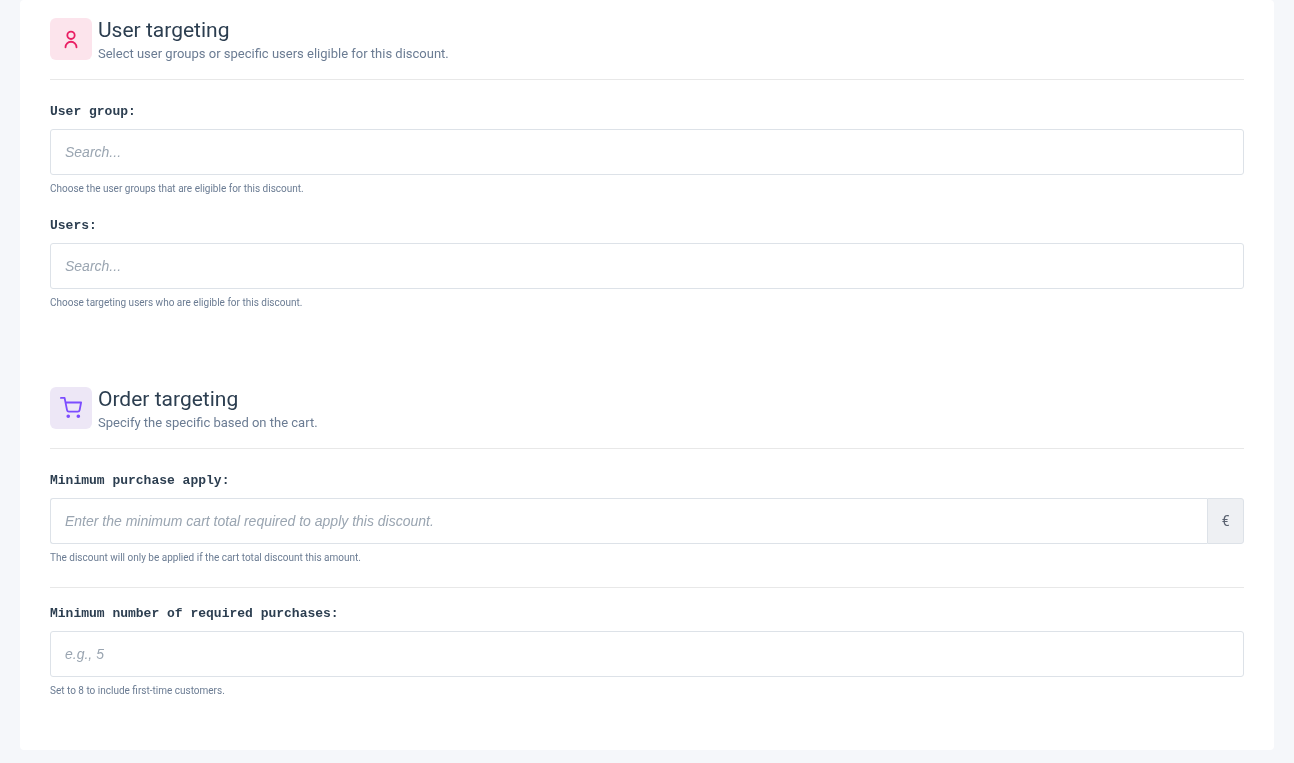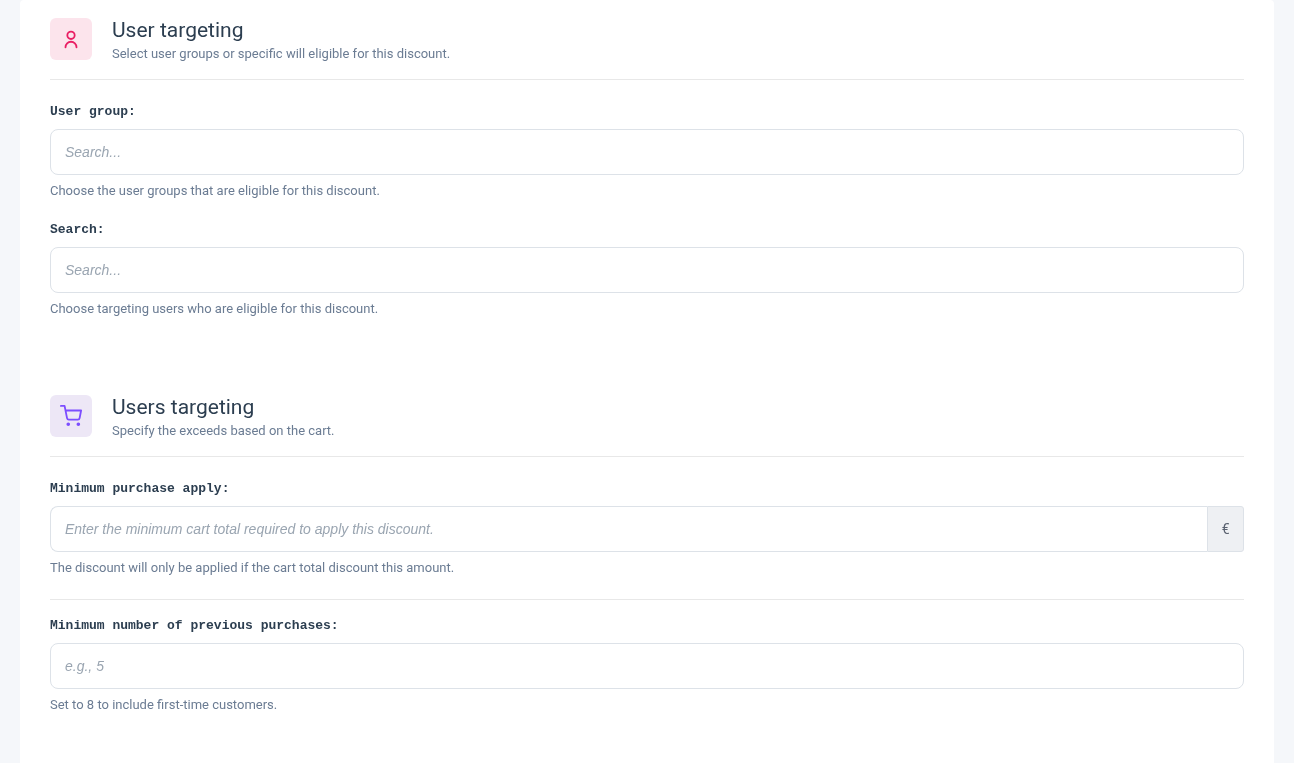--- a/index.html
+++ b/index.html
@@ -19,21 +19,21 @@
       padding: 0 30px 30px 30px;
       max-width: 1254px;
       margin: 0 auto;
     }
     .section {
       padding-top: 18px;
     }
     .section-header {
       display: flex;
       align-items: flex-start;
-      gap: 20px;
+      gap: 6px;
       padding-bottom: 18px;
       border-bottom: 1px solid #e8e8e8;
       margin-bottom: 24px;
     }
     .icon-box {
       width: 42px;
       height: 42px;
       border-radius: 6px;
       display: flex;
       align-items: center;
@@ -69,21 +69,21 @@
       font-weight: 600;
       color: #2c3e50;
       margin-bottom: 10px;
       font-family: Liberation Mono, monospace;
     }
     .form-input {
       width: 100%;
       height: 46px;
       padding: 0 14px;
       border: 1px solid #dde2e8;
-      border-radius: 8px;
+      border-radius: 3px;
       font-size: 14px;
       color: #333;
       font-style: italic;
       background-color: #fff;
     }
     .form-input::placeholder {
       color: #9aa5b1;
       font-style: italic;
     }
     .input-group {
@@ -101,21 +101,21 @@
       justify-content: center;
       width: 38px;
       background-color: #eef0f3;
       border: 1px solid #dde2e8;
       border-top-right-radius: 3px;
       border-bottom-right-radius: 3px;
       font-size: 14px;
       color: #5a6270;
     }
     .form-help {
-      font-size: 13px;
+      font-size: 10px;
       color: #6b7c93;
       margin-top: 8px;
     }
     .divider {
       border: none;
       border-top: 1px solid #e8e8e8;
       margin: 18px 0;
     }
     .section-gap {
       height: 55px;
@@ -129,65 +129,65 @@
   <div class="section">
     <div class="section-header">
       <div class="icon-box pink">
         <svg viewBox="0 0 24 24" fill="none" stroke="#e91e63" stroke-width="2" stroke-linecap="round" stroke-linejoin="round">
           <circle cx="12" cy="8" r="4"></circle>
           <path d="M6 21c0-3.3 2.7-6 6-6s6 2.7 6 6"></path>
         </svg>
       </div>
       <div>
         <h2 class="section-title">User targeting</h2>
-        <p class="section-subtitle">Select user groups or specific will eligible for this discount.</p>
+        <p class="section-subtitle">Select user groups or specific users eligible for this discount.</p>
       </div>
     </div>
 
     <div class="form-group">
       <label class="form-label">User group:</label>
       <input type="text" class="form-input" placeholder="Search..." style="">
       <p class="form-help">Choose the user groups that are eligible for this discount.</p>
     </div>
 
     <div class="form-group">
-      <label class="form-label">Search:</label>
+      <label class="form-label">Users:</label>
       <input type="text" class="form-input" placeholder="Search..." style="">
       <p class="form-help">Choose targeting users who are eligible for this discount.</p>
     </div>
   </div>
 
   <div class="section-gap"></div>
 
   <div class="section" style="padding-top:0;">
     <div class="section-header">
       <div class="icon-box purple">
         <svg viewBox="0 0 24 24" fill="none" stroke="#7c4dff" stroke-width="2" stroke-linecap="round" stroke-linejoin="round">
           <circle cx="9" cy="21" r="1"></circle>
           <circle cx="20" cy="21" r="1"></circle>
           <path d="M1 1h4l2.68 13.39a2 2 0 0 0 2 1.61h9.72a2 2 0 0 0 2-1.61L23 6H6"></path>
         </svg>
       </div>
       <div>
-        <h2 class="section-title">Users targeting</h2>
-        <p class="section-subtitle">Specify the exceeds based on the cart.</p>
+        <h2 class="section-title">Order targeting</h2>
+        <p class="section-subtitle">Specify the specific based on the cart.</p>
       </div>
     </div>
 
     <div class="form-group">
       <label class="form-label">Minimum purchase apply:</label>
       <div class="input-group">
         <input type="text" class="form-input" placeholder="Enter the minimum cart total required to apply this discount." style="">
         <span class="input-addon">€</span>
       </div>
       <p class="form-help">The discount will only be applied if the cart total discount this amount.</p>
     </div>
 
     <hr class="divider">
 
     <div class="form-group">
-      <label class="form-label">Minimum number of previous purchases:</label>
+      <label class="form-label">Minimum number of required purchases:</label>
       <input type="text" class="form-input" placeholder="e.g., 5" style="">
       <p class="form-help">Set to 8 to include first-time customers.</p>
     </div>
   </div>
 
 </div>
 
 </body></html>

